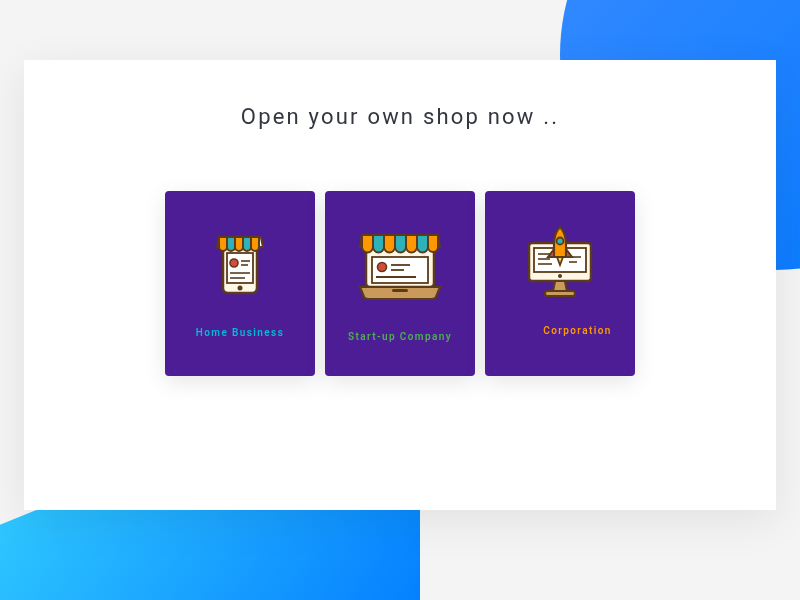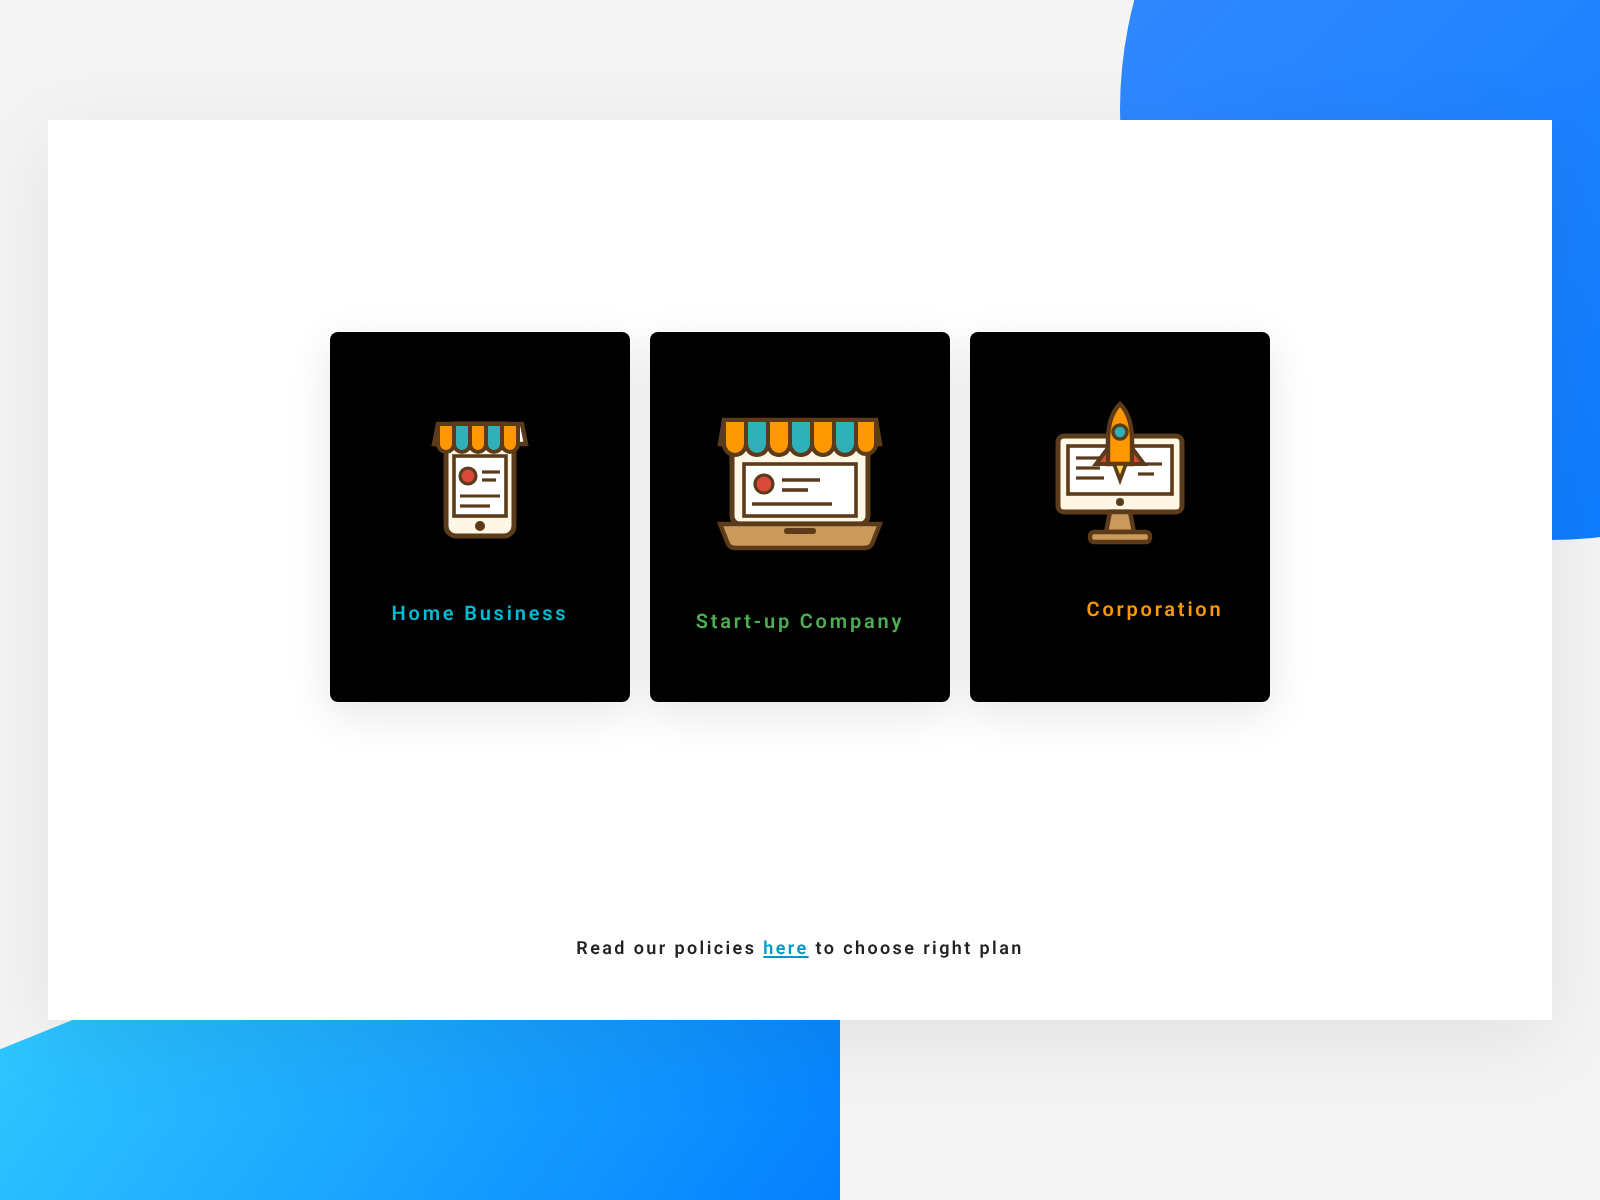--- a/index.html
+++ b/index.html
@@ -53,21 +53,21 @@
     text-align: center;
   }
   .cards {
     display: flex;
     gap: 10px;
     margin-top: 62px;
   }
   .card {
     width: 150px;
     height: 185px;
-    background: #000000;
+    background: #4c1d95;
     border-radius: 4px;
     box-shadow: 0 6px 22px rgba(0,0,0,0.10);
     display: flex;
     flex-direction: column;
     align-items: center;
     justify-content: flex-start;
     padding: 32px 8px 0;
     cursor: pointer;
   }
   .card svg { display: block; }
@@ -90,20 +90,21 @@
   .policy a { color: #0098c9; text-decoration: underline; cursor: pointer; }
 </style>
 </head>
 <body>
 
 <div class="bg-circle"></div>
 <div class="bg-parallelogram"></div>
 
 <div class="panel">
 
+  <h1 class="heading">Open your own shop now ..</h1>
 
   <div class="cards">
 
     <div class="card">
       <span>
         <svg width="70" height="76" viewBox="0 0 70 76">
 
           <rect x="18" y="14" width="34" height="56" rx="5" fill="#fff7e6" stroke="#5b3b1a" stroke-width="2.5"></rect>
           <rect x="22" y="30" width="26" height="30" fill="#ffffff" stroke="#5b3b1a" stroke-width="1.8"></rect>
           <circle cx="35" cy="65" r="2.5" fill="#5b3b1a"></circle>
@@ -174,17 +175,14 @@
           <path d="M37 26 L31 34 L37 34 Z" fill="#d94a3a" stroke="#5b3b1a" stroke-width="2"></path>
           <path d="M49 26 L55 34 L49 34 Z" fill="#d94a3a" stroke="#5b3b1a" stroke-width="2"></path>
           <path d="M40 34 L43 42 L46 34 Z" fill="#ffd54f" stroke="#5b3b1a" stroke-width="1.8"></path>
         </svg>
       </span>
       <div class="card-label c2">Corporation</div>
     </div>
 
   </div>
 
-  <p class="policy">
-    <span>Read our policies </span><a>here</a><span> to choose right plan</span>
-  </p>
 
 </div>
 
 </body></html>

